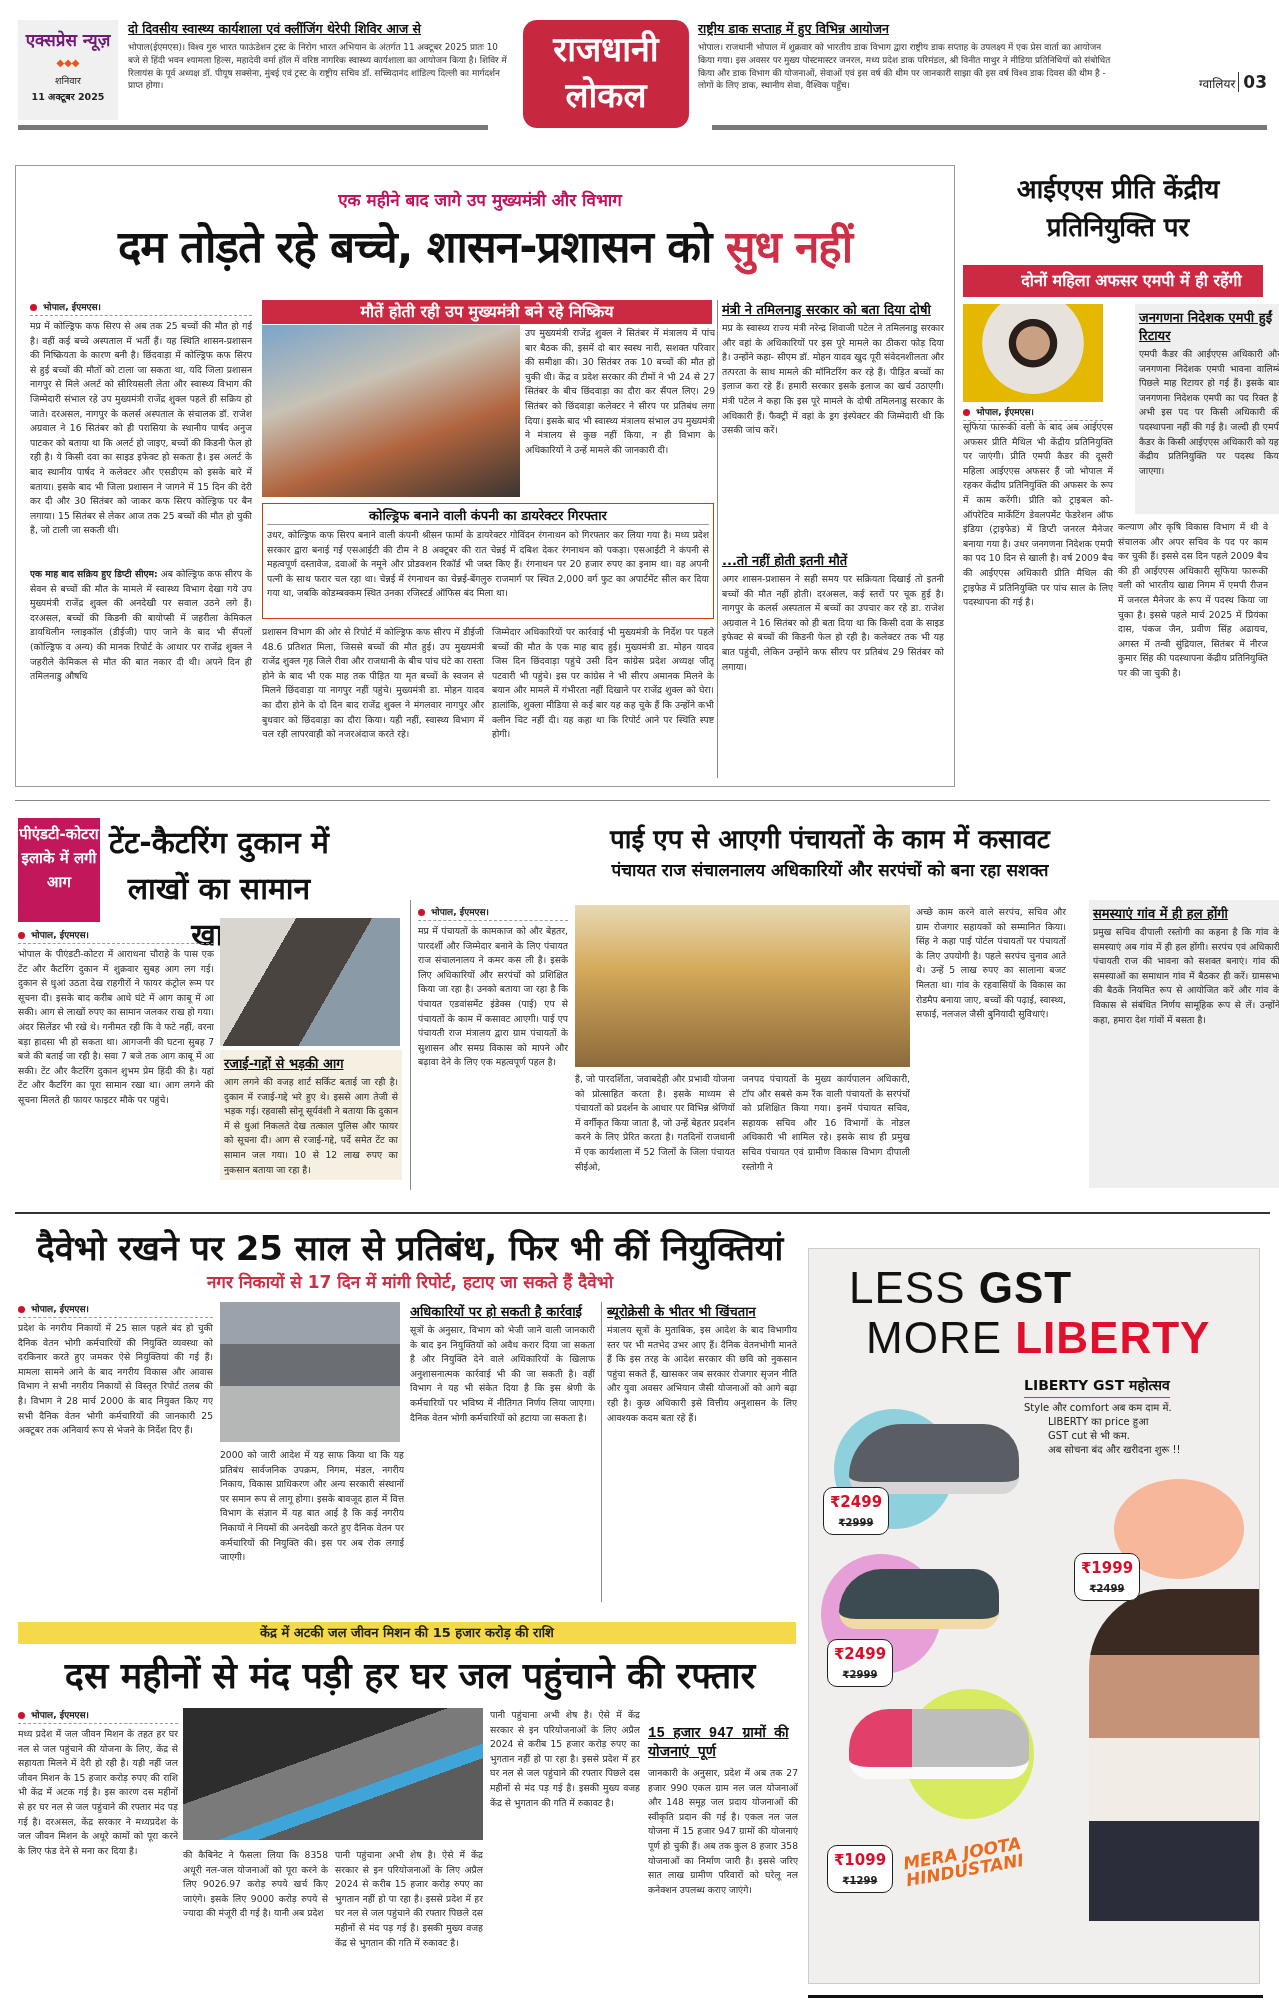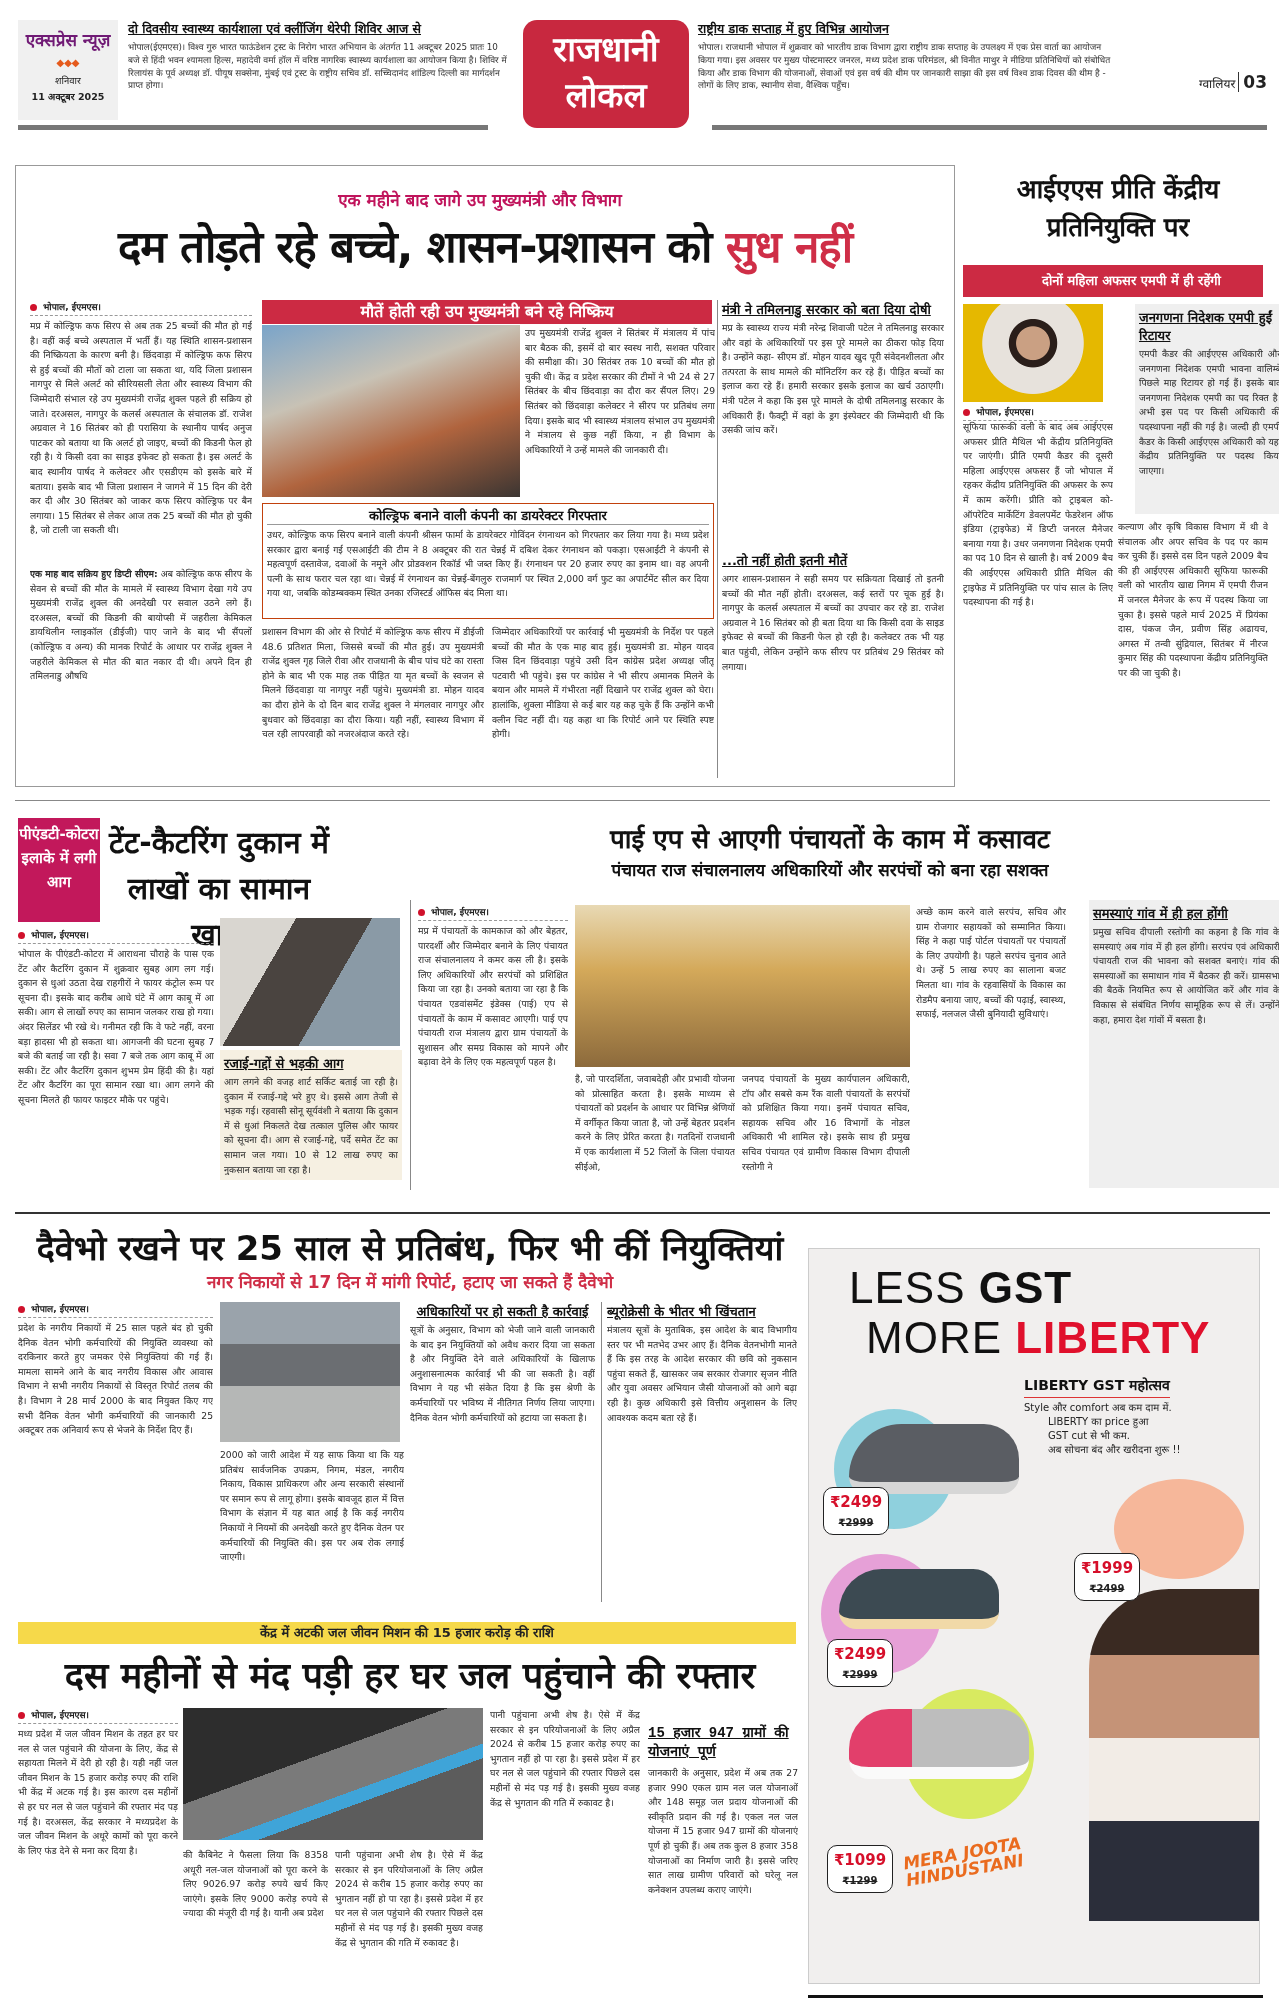--- a/index.html
+++ b/index.html
@@ -28,21 +28,21 @@
 
   
   #lead-box { left: 15px; top: 165px; width: 940px; height: 622px; border: 1px solid #999; }
   #lead-kicker { left: 0; top: 188px; width: 960px; text-align: center; font-size: 17px; font-weight: bold; color: #c0145c; }
   #lead-head { left: 30px; top: 215px; width: 910px; text-align: center; font-size: 44px; font-weight: bold; color: #111; letter-spacing: -1px; white-space: nowrap; }
   #lead-head .red { color: #cf2e47; }
   .red-band { background: #cc2a43; color: #fff; font-weight: bold; text-align: center; }
 
   
   #ias-head { left: 963px; top: 170px; width: 310px; text-align: center; font-size: 26px; font-weight: bold; color: #111; line-height: 38px; }
-  #ias-band { left: 963px; top: 265px; width: 300px; height: 32px; font-size: 13px; line-height: 32px; padding-left: 37px; }
+  #ias-band { left: 963px; top: 265px; width: 300px; height: 32px; font-size: 16px; line-height: 32px; padding-left: 37px; }
 
   
   #pnt-tag { left: 18px; top: 818px; width: 82px; height: 104px; background: #c2185b; color: #fff; font-weight: bold; font-size: 15px; text-align: center; line-height: 24px; padding-top: 4px; }
   #fire-head { left: 104px; top: 820px; width: 230px; font-size: 30px; font-weight: bold; line-height: 46px; color: #111; text-align: center; }
   #app-head { left: 520px; top: 820px; width: 620px; font-size: 26px; font-weight: bold; color: #111; text-align: center; white-space: nowrap; }
   #app-sub { left: 520px; top: 858px; width: 620px; font-size: 17px; font-weight: bold; color: #111; text-align: center; white-space: nowrap; }
   .grey-box { background: #efefef; margin-left: 17px; }
   .beige-box { background: #f6f0e2; }
 
   
@@ -182,21 +182,21 @@
 
 <div id="dv-head" class="abs">दैवेभो रखने पर 25 साल से प्रतिबंध, फिर भी कीं नियुक्तियां</div>
 <div id="dv-sub" class="abs">नगर निकायों से 17 दिन में मांगी रिपोर्ट, हटाए जा सकते हैं दैवेभो</div>
 <div class="abs" style="left:18px;top:1302px;width:195px;">
   <div class="dateline"><span class="dot"></span><span>भोपाल, ईएमएस।</span></div>
   <div class="body-text" style="height:290px;">प्रदेश के नगरीय निकायों में 25 साल पहले बंद हो चुकी दैनिक वेतन भोगी कर्मचारियों की नियुक्ति व्यवस्था को दरकिनार करते हुए जमकर ऐसे नियुक्तियां की गई हैं। मामला सामने आने के बाद नगरीय विकास और आवास विभाग ने सभी नगरीय निकायों से विस्तृत रिपोर्ट तलब की है। विभाग ने 28 मार्च 2000 के बाद नियुक्त किए गए सभी दैनिक वेतन भोगी कर्मचारियों की जानकारी 25 अक्टूबर तक अनिवार्य रूप से भेजने के निर्देश दिए हैं।</div>
 </div>
 <div class="abs photo" style="left:220px;top:1302px;width:180px;height:140px;background:linear-gradient(180deg,#9aa3ab 0 30%,#6b6e72 30% 60%,#b5b7b6 60%);"></div>
 <div class="abs body-text" style="left:220px;top:1448px;width:184px;height:150px;">2000 को जारी आदेश में यह साफ किया था कि यह प्रतिबंध सार्वजनिक उपक्रम, निगम, मंडल, नगरीय निकाय, विकास प्राधिकरण और अन्य सरकारी संस्थानों पर समान रूप से लागू होगा। इसके बावजूद हाल में वित्त विभाग के संज्ञान में यह बात आई है कि कई नगरीय निकायों ने नियमों की अनदेखी करते हुए दैनिक वेतन पर कर्मचारियों की नियुक्ति की। इस पर अब रोक लगाई जाएगी।</div>
 <div class="abs" style="left:410px;top:1302px;width:185px;">
-  <div class="sub-head" style="text-align:center;">अधिकारियों पर हो सकती है कार्रवाई</div>
+  <div class="sub-head" style="text-align:left;">अधिकारियों पर हो सकती है कार्रवाई</div>
   <div class="body-text" style="height:275px;">सूत्रों के अनुसार, विभाग को भेजी जाने वाली जानकारी के बाद इन नियुक्तियों को अवैध करार दिया जा सकता है और नियुक्ति देने वाले अधिकारियों के खिलाफ अनुशासनात्मक कार्रवाई भी की जा सकती है। वहीं विभाग ने यह भी संकेत दिया है कि इस श्रेणी के कर्मचारियों पर भविष्य में नीतिगत निर्णय लिया जाएगा। दैनिक वेतन भोगी कर्मचारियों को हटाया जा सकता है।</div>
 </div>
 <div class="vline" style="left:601px;top:1302px;height:300px;"></div>
 <div class="abs" style="left:607px;top:1302px;width:190px;">
   <div class="sub-head">ब्यूरोक्रेसी के भीतर भी खिंचतान</div>
   <div class="body-text" style="height:275px;">मंत्रालय सूत्रों के मुताबिक, इस आदेश के बाद विभागीय स्तर पर भी मतभेद उभर आए हैं। दैनिक वेतनभोगी मानते हैं कि इस तरह के आदेश सरकार की छवि को नुकसान पहुंचा सकते हैं, खासकर जब सरकार रोजगार सृजन नीति और युवा अवसर अभियान जैसी योजनाओं को आगे बढ़ा रही है। कुछ अधिकारी इसे वित्तीय अनुशासन के लिए आवश्यक कदम बता रहे हैं।</div>
 </div>
 
 <div id="jal-kicker" class="abs">केंद्र में अटकी जल जीवन मिशन की 15 हजार करोड़ की राशि</div>
 <div id="jal-head" class="abs">दस महीनों से मंद पड़ी हर घर जल पहुंचाने की रफ्तार</div>

